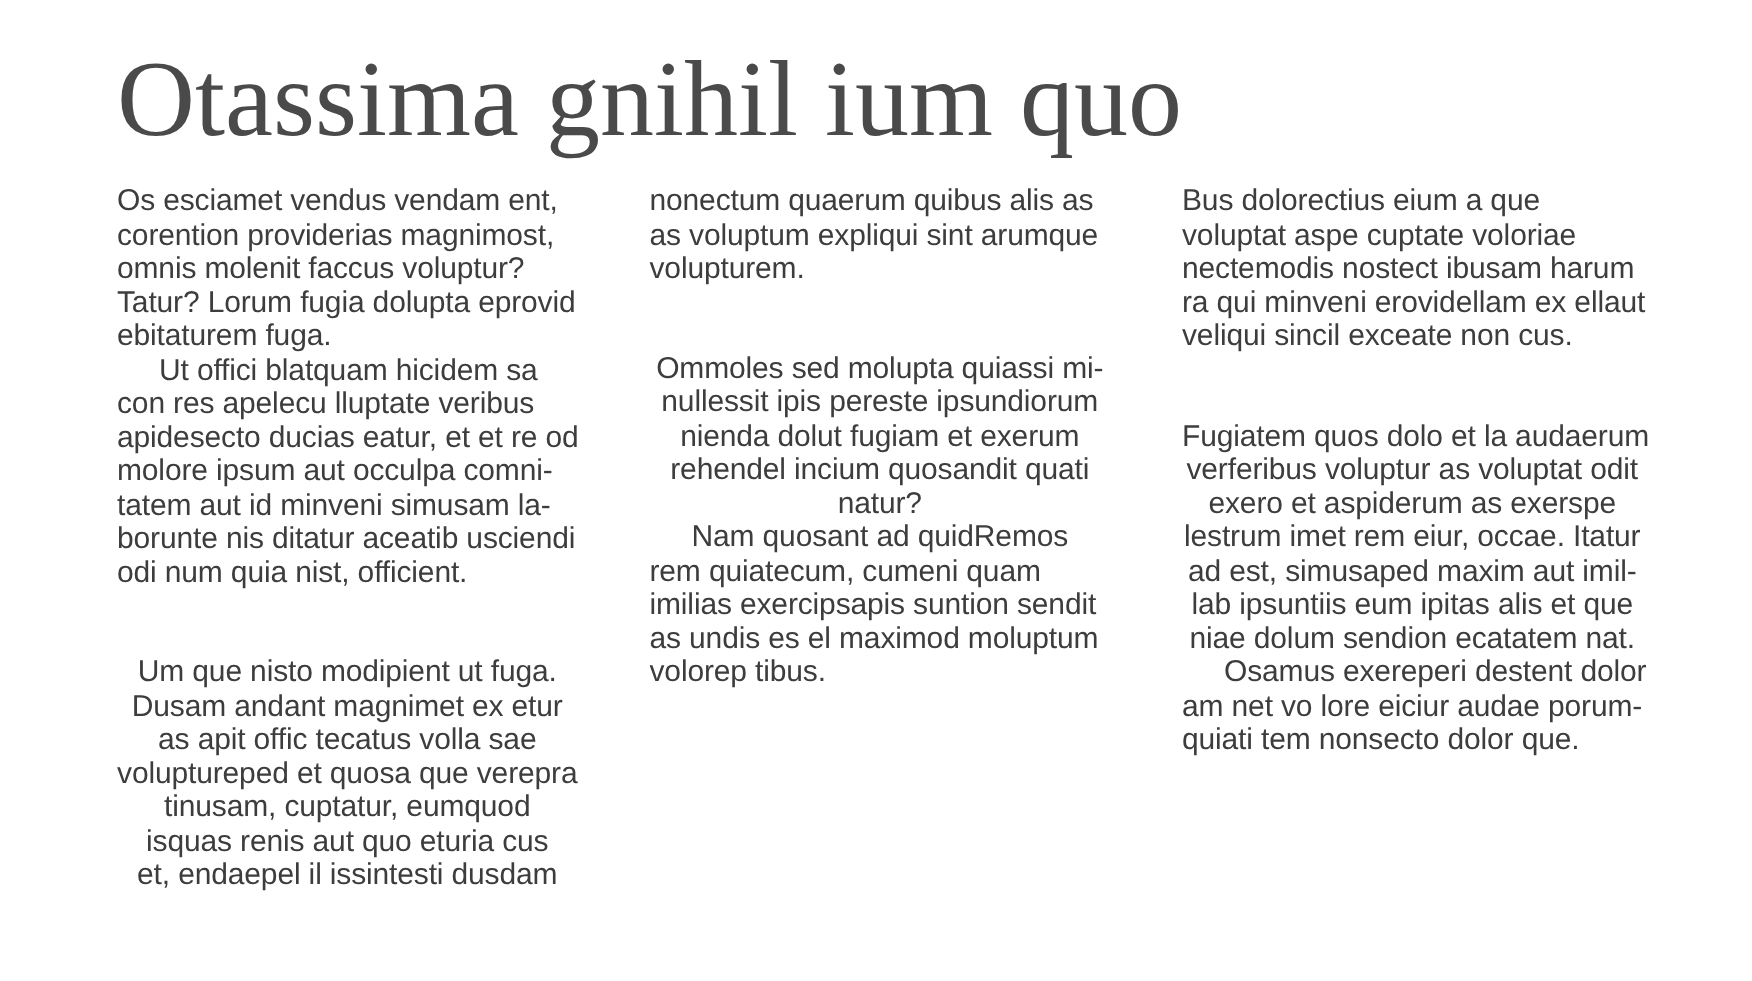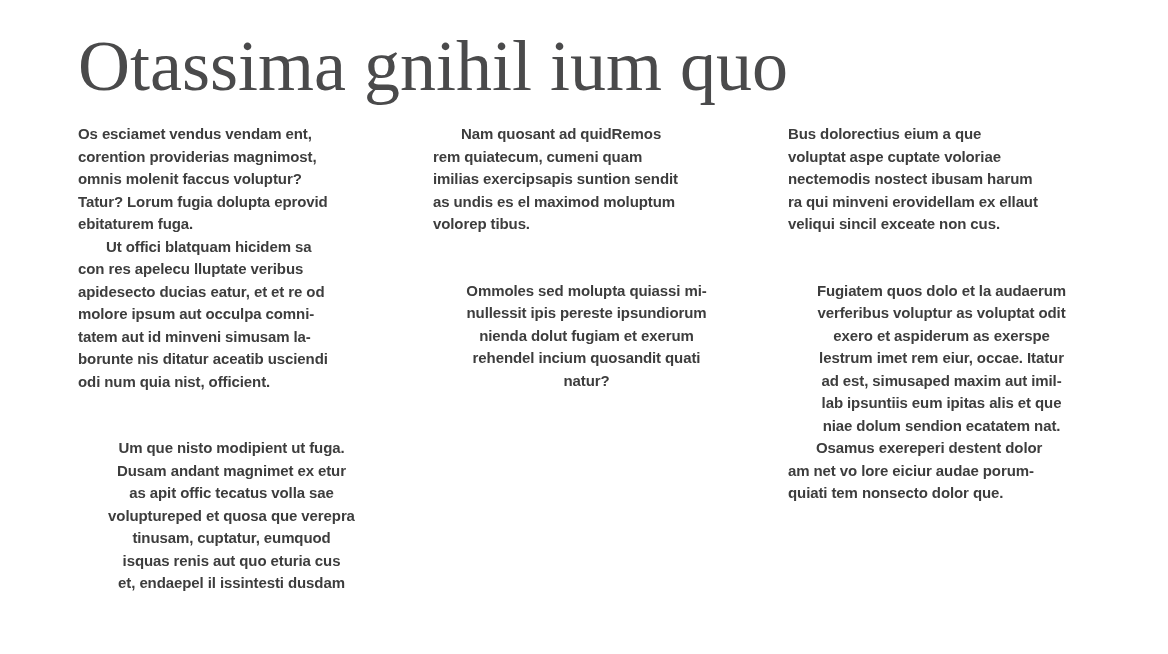--- a/index.html
+++ b/index.html
@@ -31,26 +31,25 @@
     display: flex;
     gap: 48px;
     margin-top: 20px;
   }
   .col {
     width: 307px;
     flex: 0 0 307px;
   }
   .para {
     margin: 0;
-    font-size: 15px;
+    font-size: 20px;
     line-height: 22.5px;
     color: #3d3d3d;
     white-space: pre;
     letter-spacing: -0.1px;
-    font-weight: bold;
   }
   .para.indent {
     text-indent: 28px;
   }
   .para.gap {
     margin-top: 44px;
     text-align: center;
   }
 </style>
 </head>
@@ -77,30 +76,33 @@
       <p class="para gap">Um que nisto modipient ut fuga.
 Dusam andant magnimet ex etur
 as apit offic tecatus volla sae
 voluptureped et quosa que verepra
 tinusam, cuptatur, eumquod
 isquas renis aut quo eturia cus
 et, endaepel il issintesti dusdam</p>
     </div>
 
     <div class="col">
+      <p class="para">nonectum quaerum quibus alis as
+as voluptum expliqui sint arumque
+volupturem.</p>
+      <p class="para gap">Ommoles sed molupta quiassi mi-
+nullessit ipis pereste ipsundiorum
+nienda dolut fugiam et exerum
+rehendel incium quosandit quati
+natur?</p>
       <p class="para indent">Nam quosant ad quidRemos
 rem quiatecum, cumeni quam
 imilias exercipsapis suntion sendit
 as undis es el maximod moluptum
 volorep tibus.</p>
-      <p class="para gap">Ommoles sed molupta quiassi mi-
-nullessit ipis pereste ipsundiorum
-nienda dolut fugiam et exerum
-rehendel incium quosandit quati
-natur?</p>
     </div>
 
     <div class="col">
       <p class="para">Bus dolorectius eium a que
 voluptat aspe cuptate voloriae
 nectemodis nostect ibusam harum
 ra qui minveni erovidellam ex ellaut
 veliqui sincil exceate non cus.</p>
       <p class="para gap">Fugiatem quos dolo et la audaerum
 verferibus voluptur as voluptat odit

